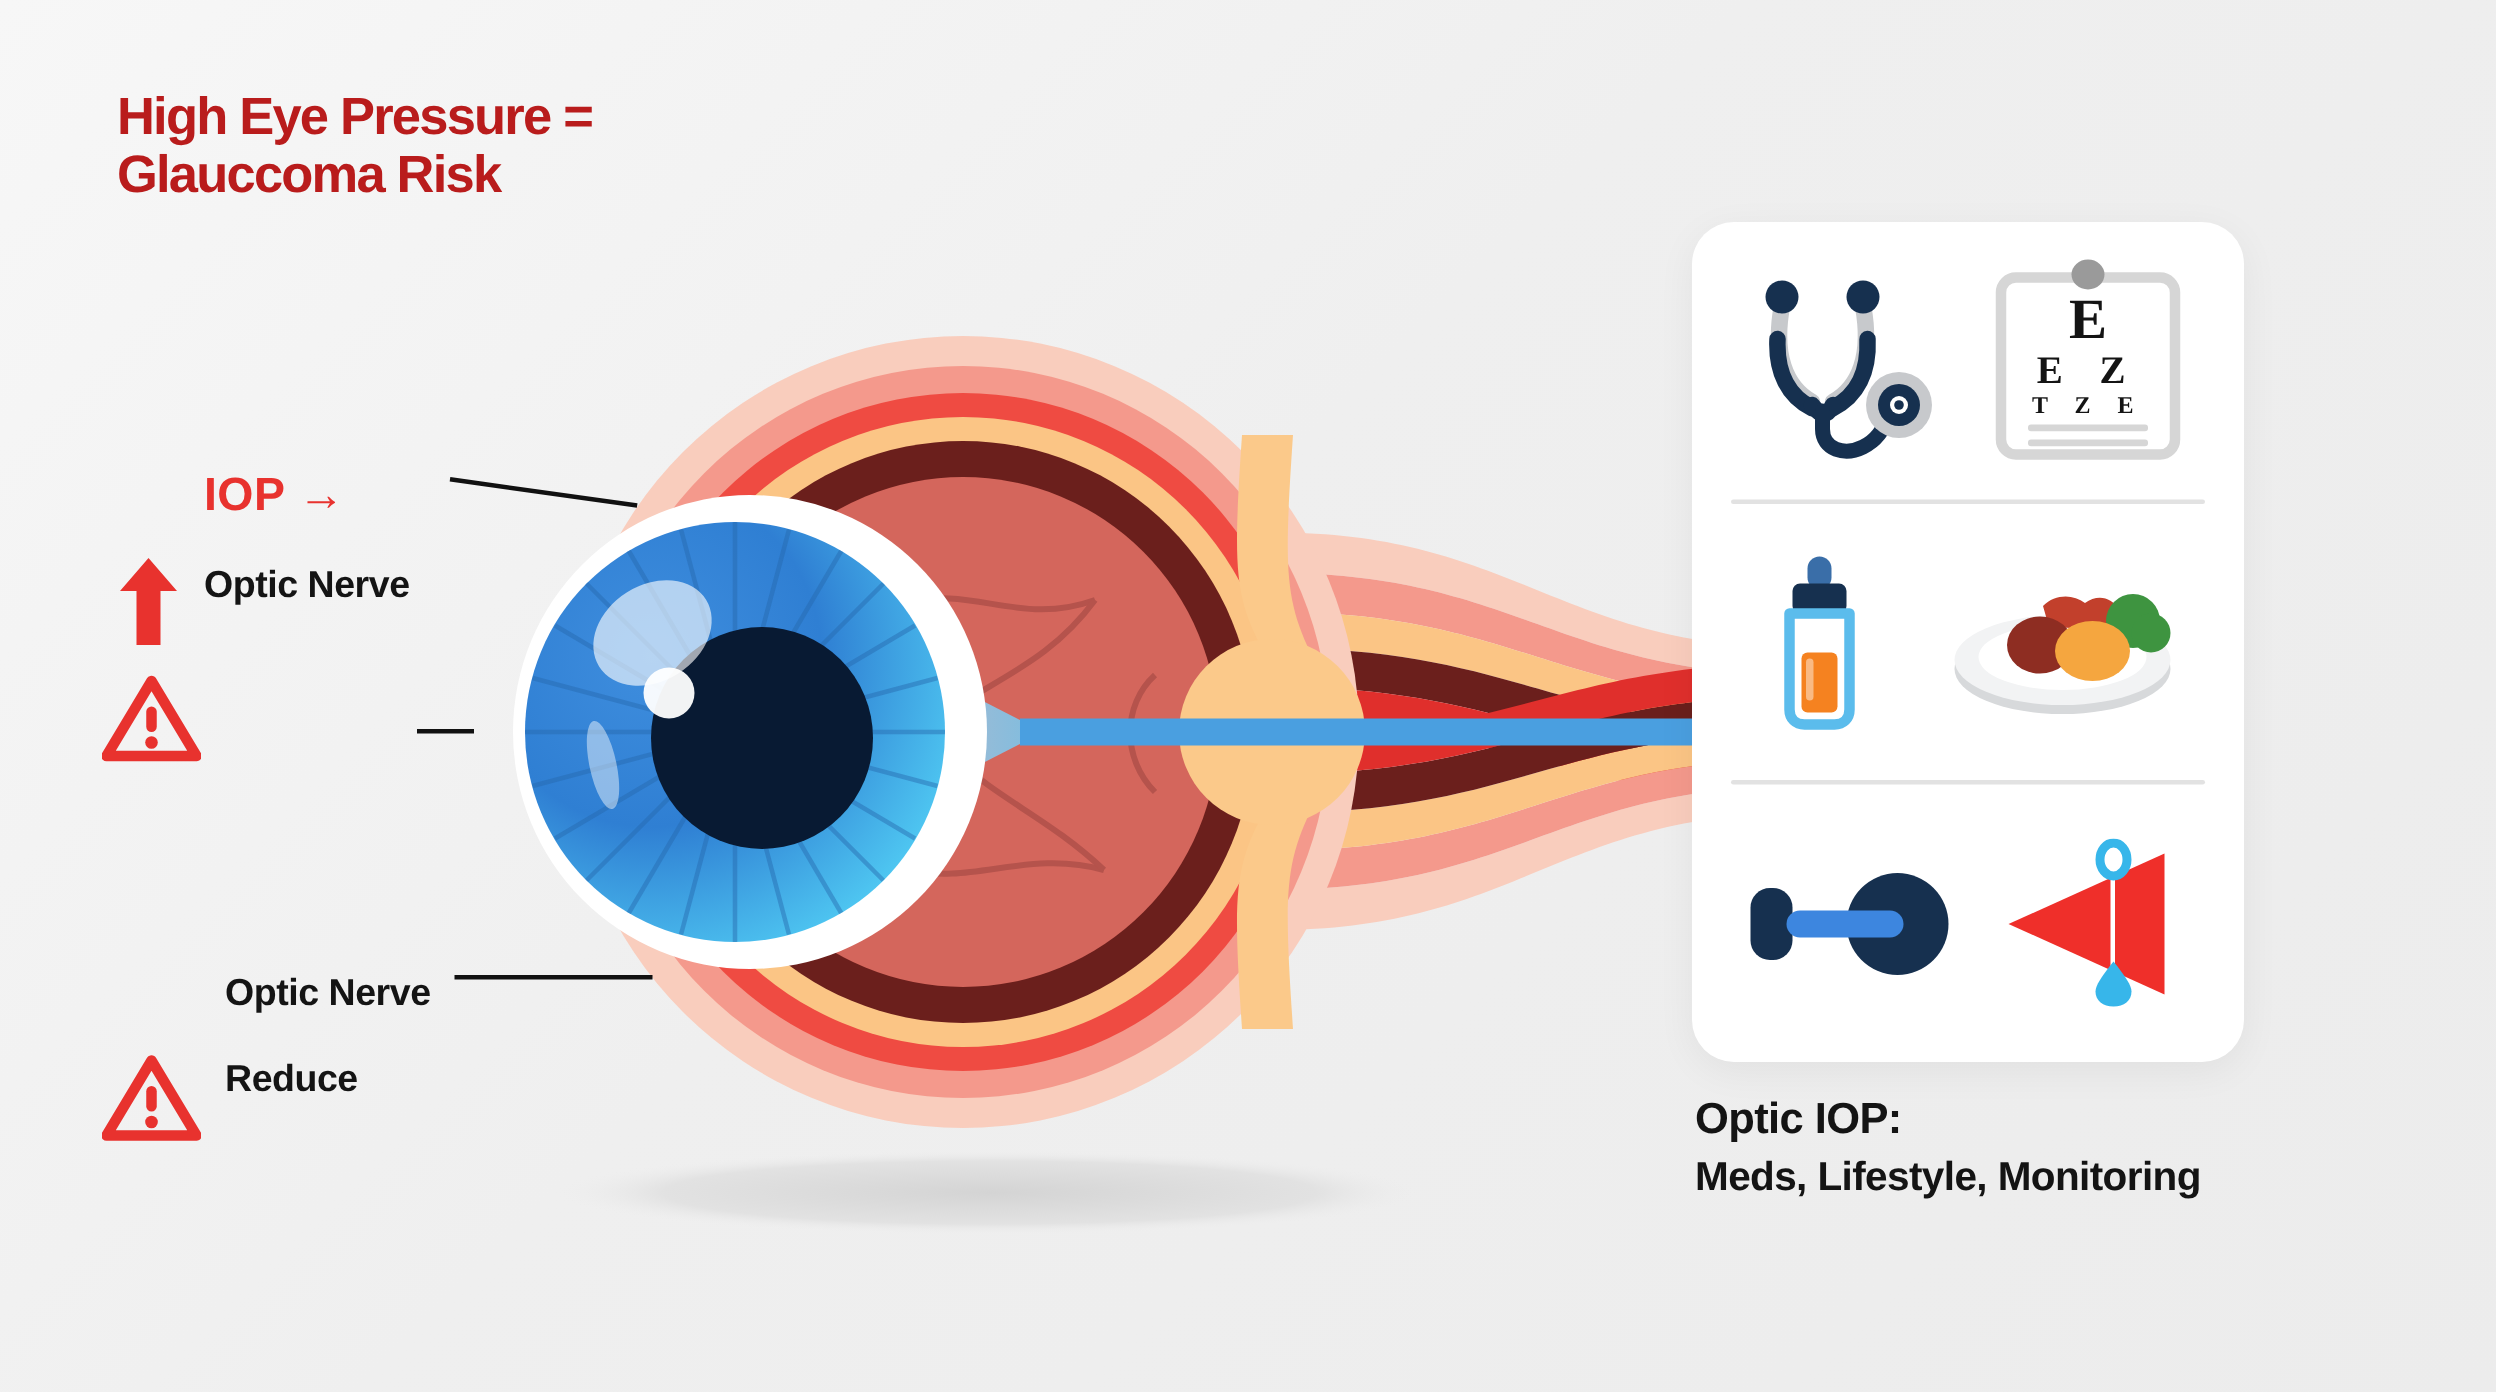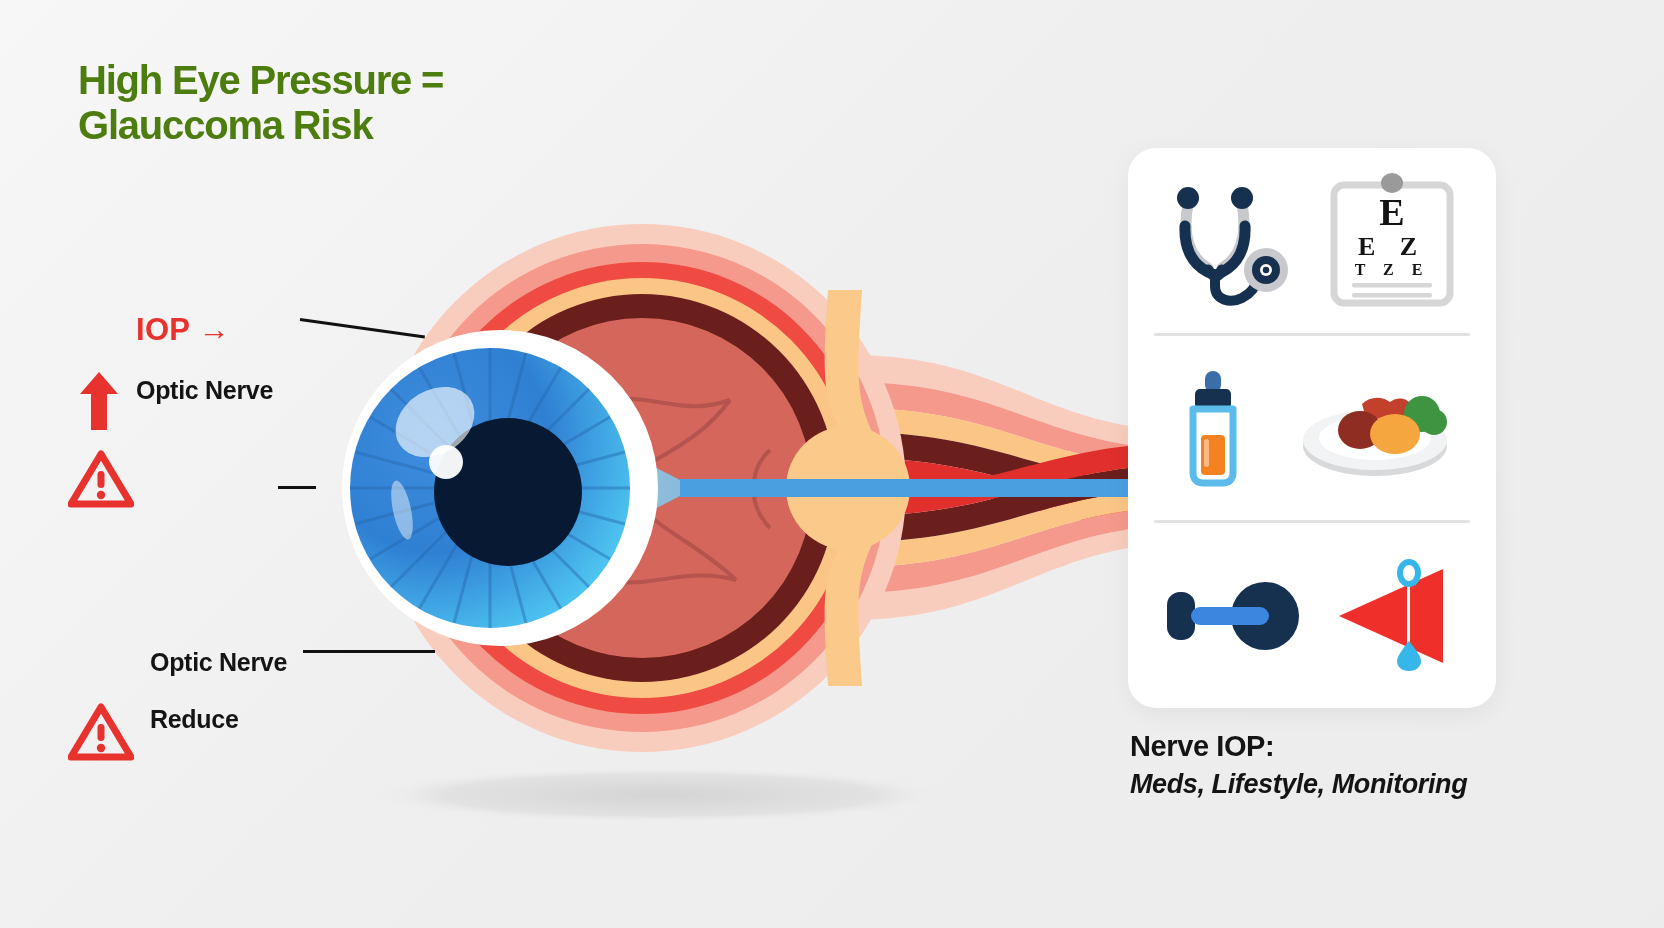--- a/index.html
+++ b/index.html
@@ -18,25 +18,25 @@
     position: absolute;
     inset: 0;
   }
 
   
   #title {
     position: absolute;
     left: 78px;
     top: 58px;
     width: 620px;
-    font-size: 40px;
+    font-size: 35px;
     font-weight: 700;
     line-height: 1.12;
     letter-spacing: -1.2px;
-    color: #4d7c0f;
+    color: #b91c1c;
     white-space: pre-line;
   }
 
   
   .annot {
     position: absolute;
     display: flex;
     align-items: flex-end;
     gap: 16px;
   }
@@ -129,21 +129,20 @@
     color: #141414;
     letter-spacing: -0.4px;
     line-height: 1.3;
   }
   #caption .cap-line2 {
     font-size: 27px;
     font-weight: 700;
     color: #141414;
     letter-spacing: -0.4px;
     line-height: 1.35;
-    font-style: italic;
   }
 </style>
 </head>
 <body>
 
 <div class="stage">
 
   <div id="title">High Eye Pressure =
 Glauccoma Risk</div>
 
@@ -372,17 +371,17 @@
           <path d="M8 57 L112 10 L112 104 Z" fill="#ef2f2a"></path>
           <rect x="76" y="14" width="3" height="86" fill="#ffffff"></rect>
           <ellipse cx="78" cy="14" rx="9" ry="11" fill="none" stroke="#37b6ea" stroke-width="6"></ellipse>
           <path d="M78 82 C 86 92 90 98 90 102 C 90 108 85 112 78 112 C 71 112 66 108 66 102 C 66 98 70 92 78 82 Z" fill="#37b6ea"></path>
         </svg>
       </div>
     </div>
   </div>
 
   <div id="caption">
-    <div class="cap-line1">Nerve IOP:</div>
+    <div class="cap-line1">Optic IOP:</div>
     <div class="cap-line2">Meds, Lifestyle, Monitoring</div>
   </div>
 
 </div>
 
 </body></html>

